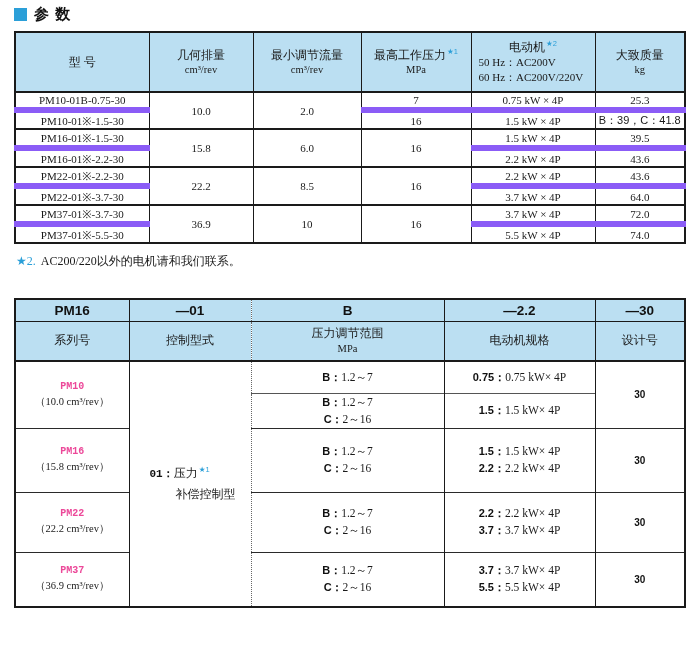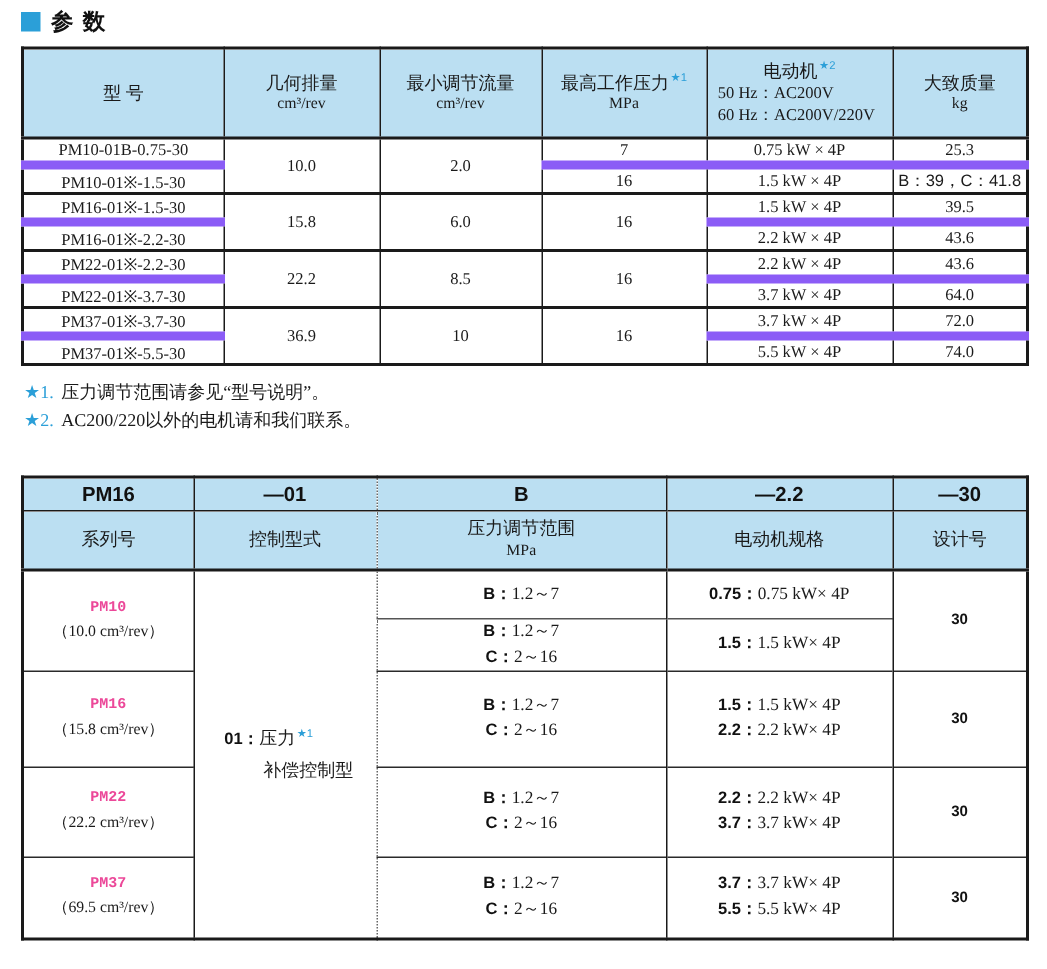--- a/index.html
+++ b/index.html
@@ -58,21 +58,21 @@
   .t2 tr.grp td { border-top: 1.5px solid #2a2a2a; }
   .t2 .sname { font-family: Liberation Mono, monospace;
                font-weight: bold; font-size: 10px; color: #ec4899; }
   .t2 .sdisp { font-size: 10.5px; margin-top: 3px; }
   .t2 .kv b { font-family: "Liberation Sans", "DejaVu Sans", sans-serif;
               font-size: 11px; color: #111; }
   .t2 .kv { line-height: 17px; }
   .t2 .des { font-family: "Liberation Sans", "DejaVu Sans", sans-serif;
              font-weight: bold; font-size: 10px; color: #111; }
   .t2 .ctrl { text-align: left; padding-left: 20px; }
-  .t2 .ctrl .l1 b { font-family: Liberation Sans, sans-serif;
+  .t2 .ctrl .l1 b { font-family: Liberation Mono, monospace;
                     font-size: 11px; color: #111; }
   .t2 .ctrl .l1 { font-size: 12px; }
   .t2 .ctrl .l2 { font-size: 12px; margin-left: 26px; margin-top: 4px; }
 
   .rA td { height: 32px; } .rB td { height: 34px; }
   .rC td { height: 64px; } .rD td { height: 60px; } .rE td { height: 55px; }
 </style>
 </head>
 <body>
 
@@ -171,23 +171,20 @@
       </tr>
       <tr class="inner">
         <td>PM37-01※-5.5-30</td>
         <td>5.5 kW × 4P</td>
         <td>74.0</td>
       </tr>
     </tbody>
   </table>
 
   <div class="notes">
-    <div class="note">
-      <span class="mark">★1.</span><span>压力调节范围请参见“型号说明”。</span>
-    </div>
     <div class="note">
       <span class="mark">★2.</span><span>AC200/220以外的电机请和我们联系。</span>
     </div>
   </div>
 
   <div class="sec2">
 
     <table class="t2">
       <colgroup>
         <col style="width:114px">
@@ -268,21 +265,21 @@
           </td>
           <td>
             <div class="kv"><b>2.2：</b><span>2.2 kW× 4P</span></div>
             <div class="kv"><b>3.7：</b><span>3.7 kW× 4P</span></div>
           </td>
           <td class="des">30</td>
         </tr>
         <tr class="rE grp">
           <td>
             <div class="sname">PM37</div>
-            <div class="sdisp">（69.5 cm³/rev）</div>
+            <div class="sdisp">（36.9 cm³/rev）</div>
           </td>
           <td class="dotl">
             <div class="kv"><b>B：</b><span>1.2～7</span></div>
             <div class="kv"><b>C：</b><span>2～16</span></div>
           </td>
           <td>
             <div class="kv"><b>3.7：</b><span>3.7 kW× 4P</span></div>
             <div class="kv"><b>5.5：</b><span>5.5 kW× 4P</span></div>
           </td>
           <td class="des">30</td>

